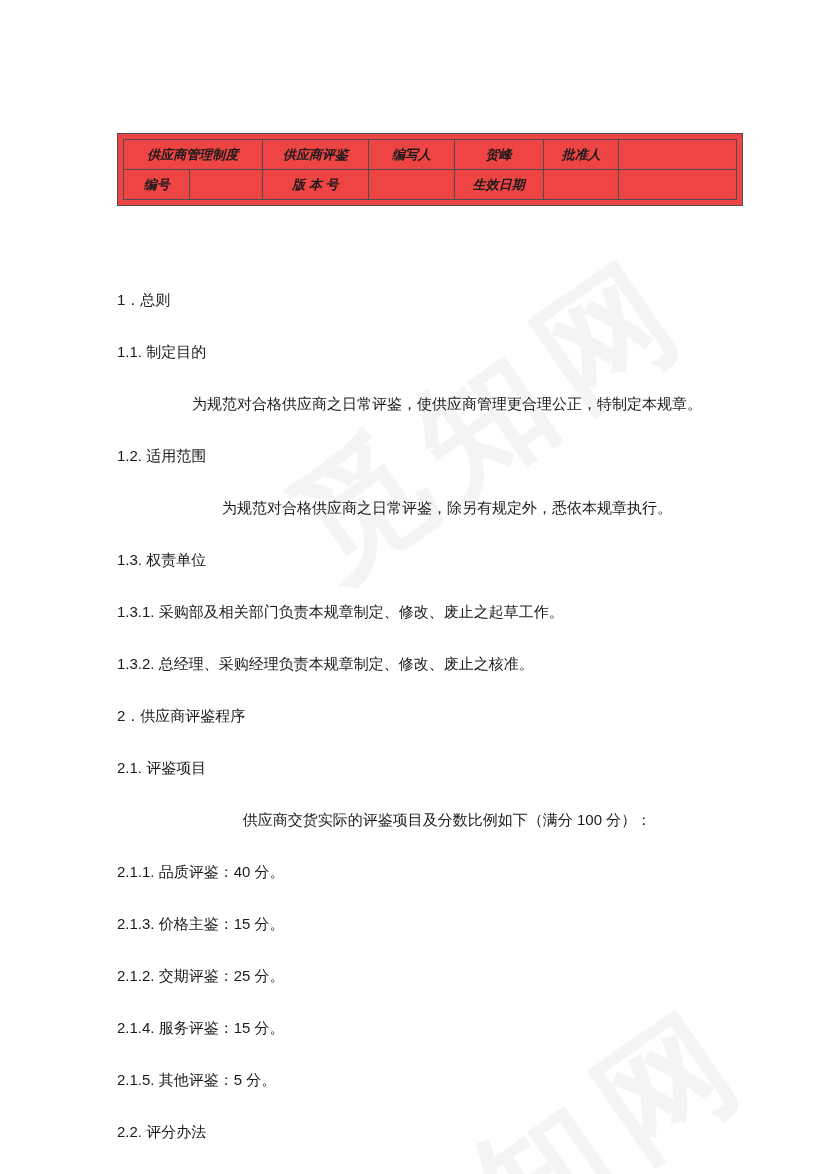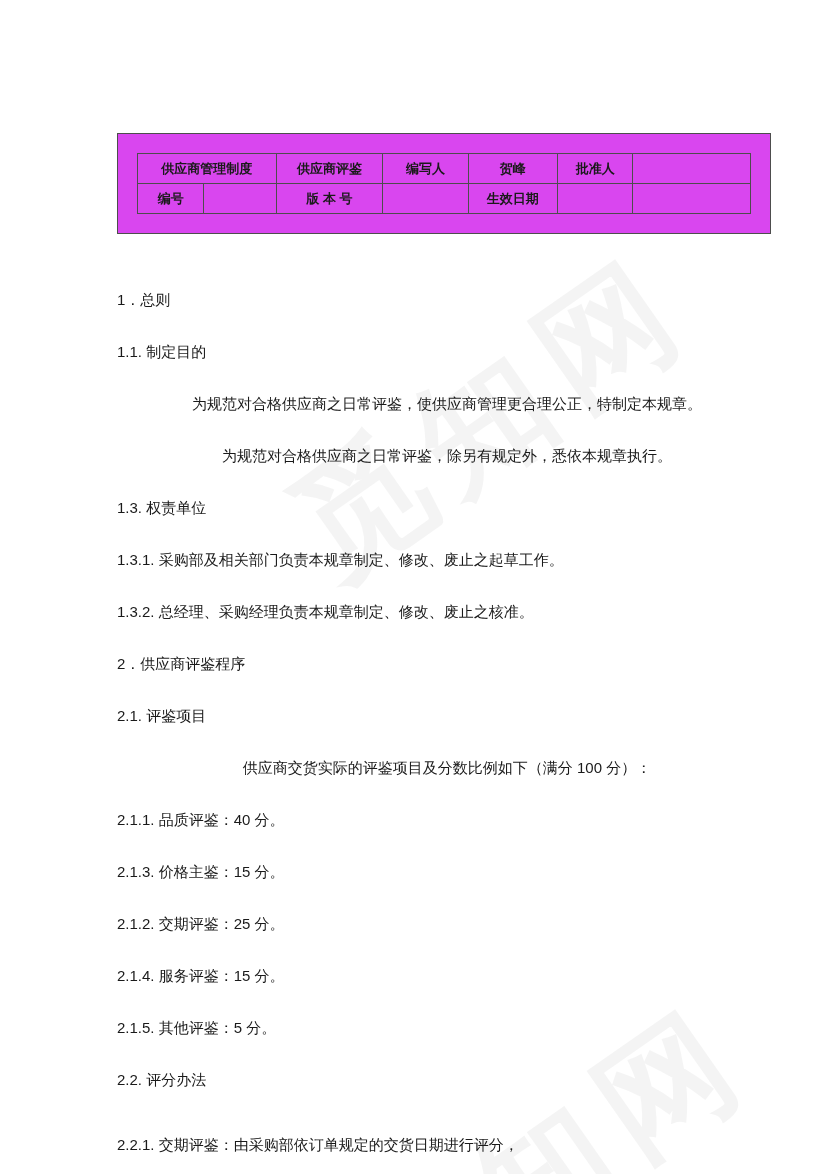--- a/index.html
+++ b/index.html
@@ -30,22 +30,23 @@
   }
   .wm1 { left: 270px; top: 330px; }
   .wm2 { left: 330px; top: 1080px; }
   
   .table-wrap {
     position: absolute;
     left: 117px;
     top: 133px;
     width: 614px;
     border: 1px solid #4d4d4d;
-    padding: 19px;
-    background: #d946ef;
+    padding: 5px;
+    background: #ef4444;
+    font-style: italic;
   }
   table.header-table {
     border-collapse: collapse;
     width: 100%;
     table-layout: fixed;
   }
   table.header-table td {
     border: 1px solid #4d4d4d;
     height: 29px;
     text-align: center;
@@ -119,20 +120,21 @@
           <td></td>
         </tr>
       </tbody>
     </table>
   </div>
 
   <div class="doc-body">
     <div class="line">1．总则</div>
     <div class="line">1.1. 制定目的</div>
     <div class="line indent">为规范对合格供应商之日常评鉴，使供应商管理更合理公正，特制定本规章。</div>
+    <div class="line">1.2. 适用范围</div>
     <div class="line indent">为规范对合格供应商之日常评鉴，除另有规定外，悉依本规章执行。</div>
     <div class="line">1.3. 权责单位</div>
     <div class="line">1.3.1. 采购部及相关部门负责本规章制定、修改、废止之起草工作。</div>
     <div class="line">1.3.2. 总经理、采购经理负责本规章制定、修改、废止之核准。</div>
     <div class="line">2．供应商评鉴程序</div>
     <div class="line">2.1. 评鉴项目</div>
     <div class="line indent">供应商交货实际的评鉴项目及分数比例如下（满分 100 分）：</div>
     <div class="line">2.1.1. 品质评鉴：40 分。</div>
     <div class="line">2.1.3. 价格主鉴：15 分。</div>
     <div class="line">2.1.2. 交期评鉴：25 分。</div>

